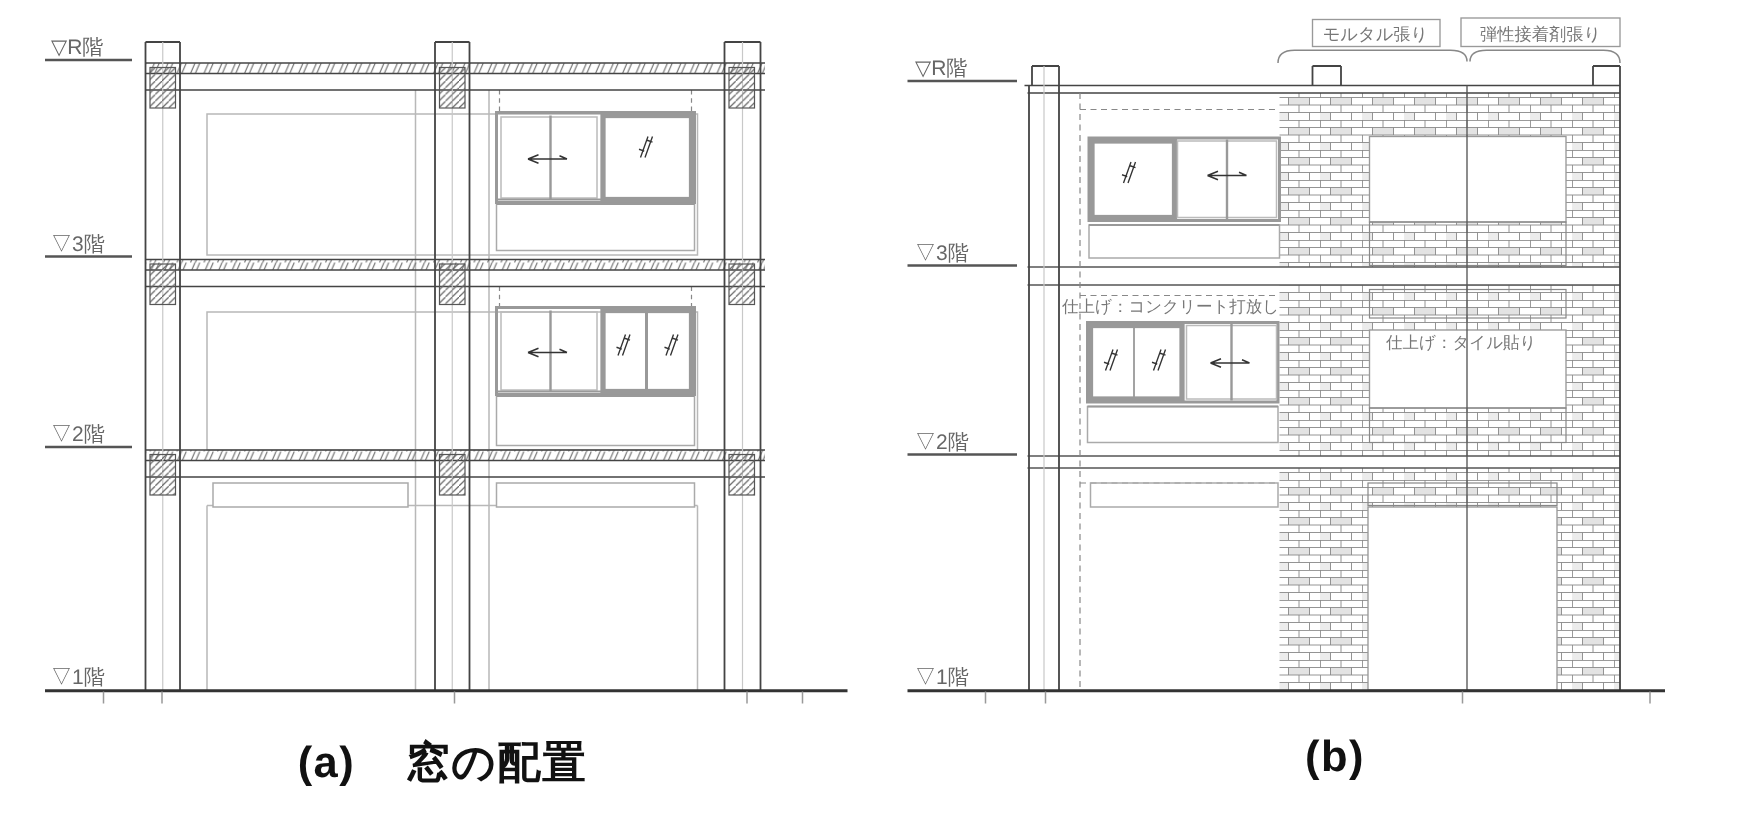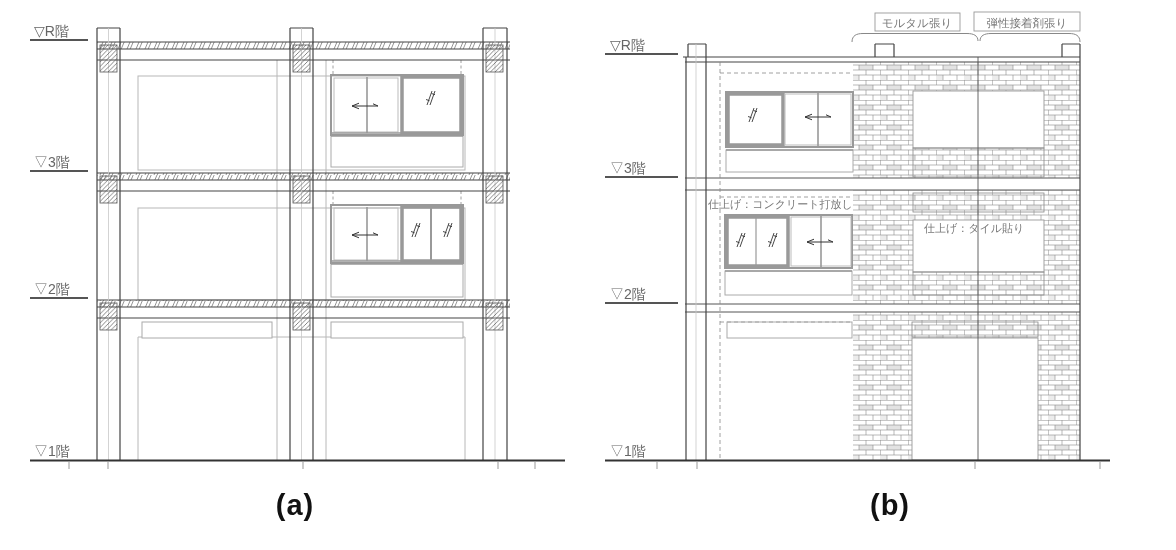--- a/index.html
+++ b/index.html
@@ -230,18 +230,19 @@
   </g>
 
   <g>
     <line x1="5" y1="460.5" x2="510" y2="460.5" stroke="#333" stroke-width="2"></line>
     <path d="M57,461 V469 M97,461 V469 M375,461 V469 M500,461 V469" stroke="#999" stroke-width="1"></path>
   </g>
 </svg>
 
 <div class="caption" id="capA">
   <span>(a)</span>
+  <span>窓の配置</span>
 </div>
 <div class="caption" id="capB">
   <span>(b)</span>
 </div>
 
 </div>
 
 </body></html>

